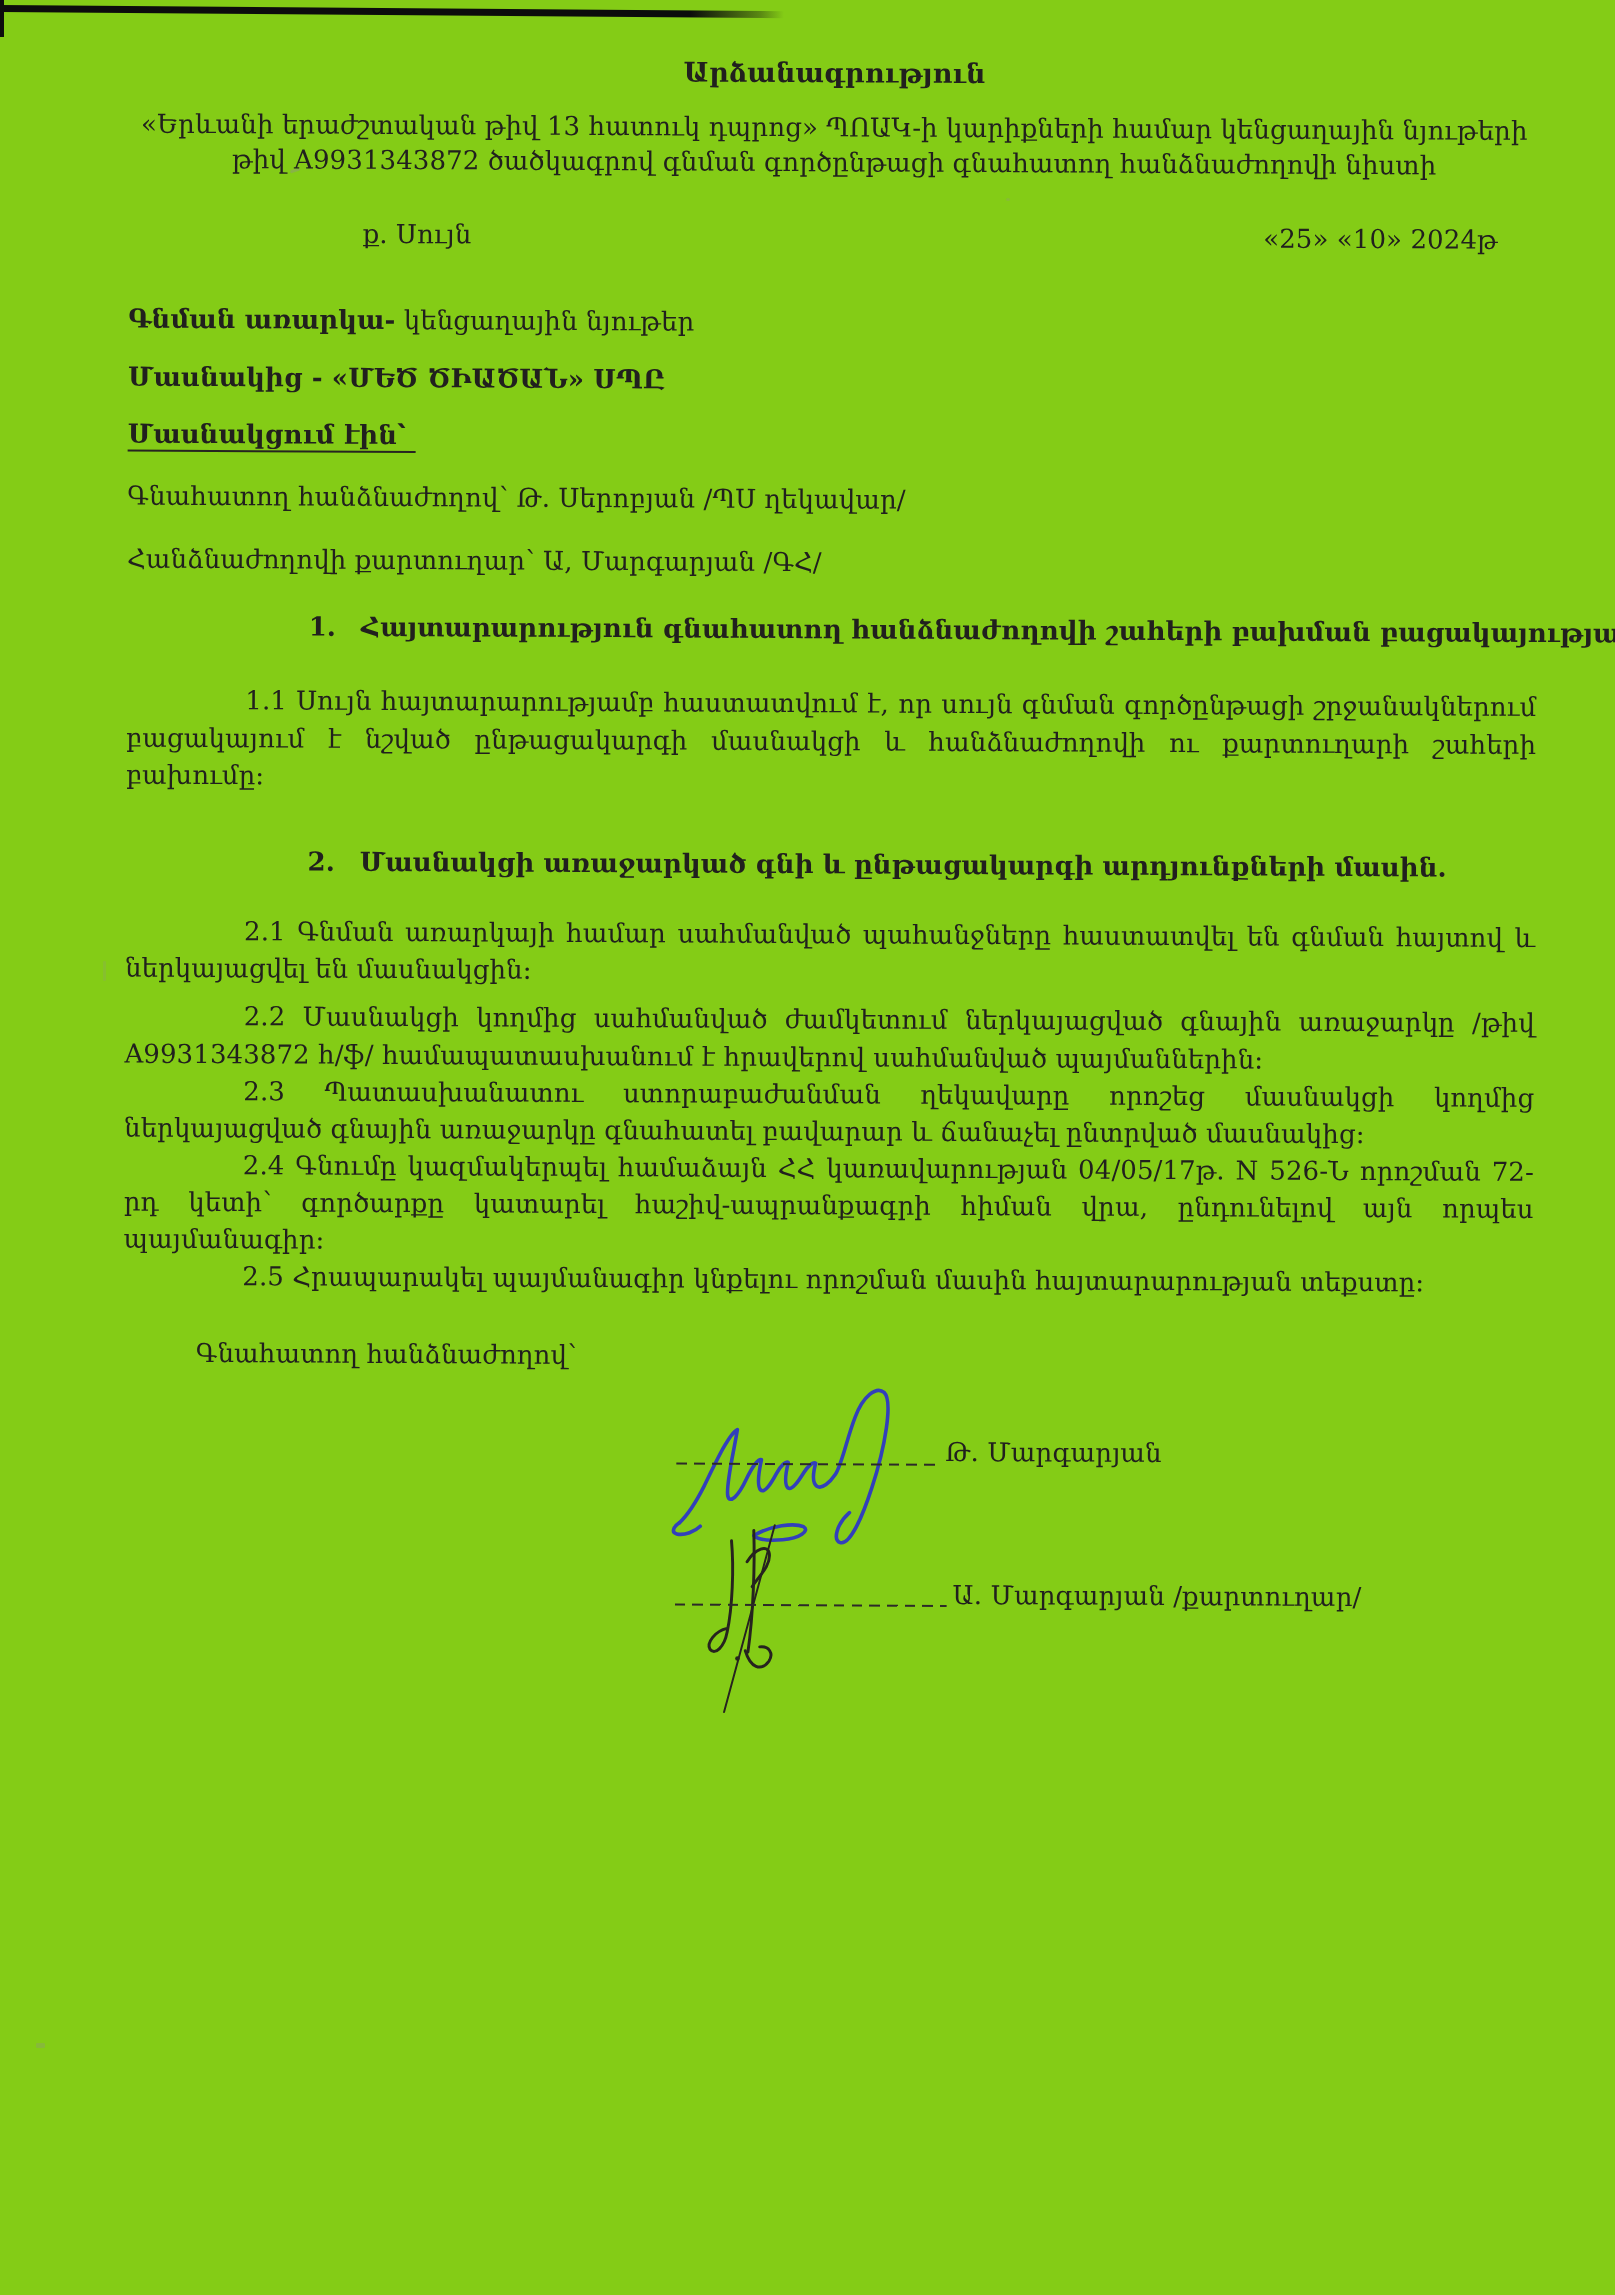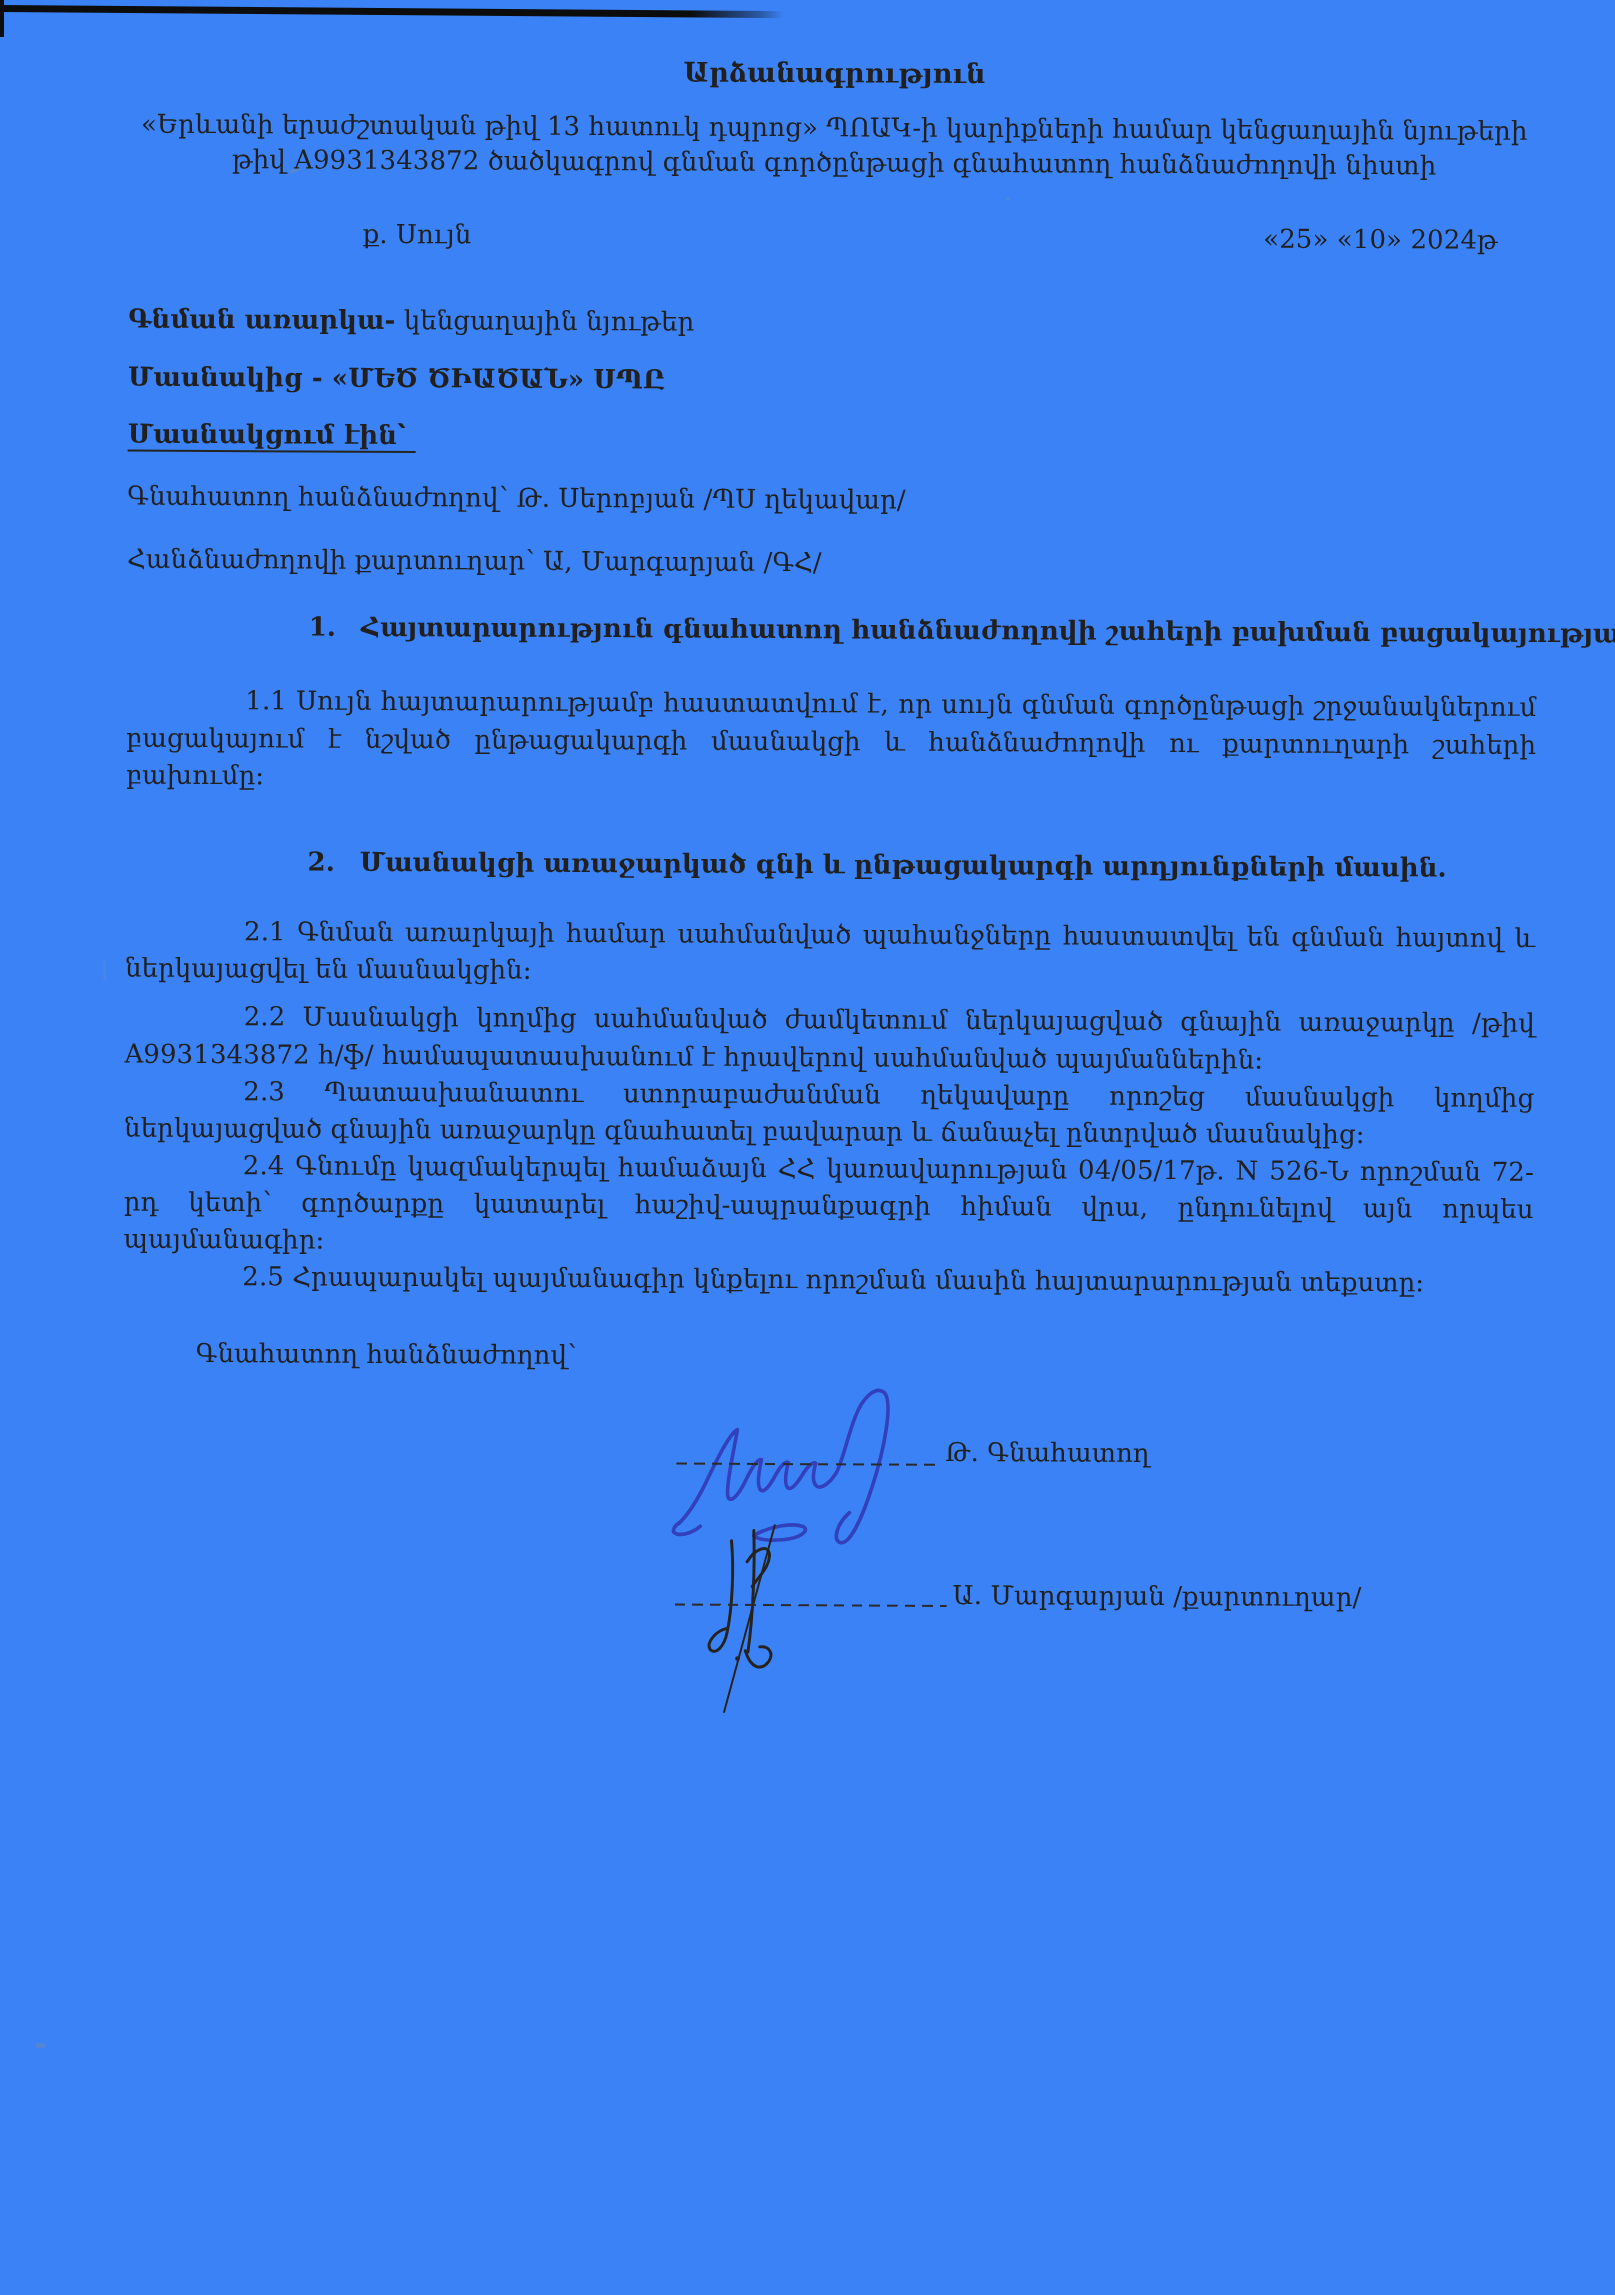--- a/index.html
+++ b/index.html
@@ -1,20 +1,20 @@
 <!DOCTYPE html>
 <html style="font-size:10.5px"><head>
 <meta charset="utf-8">
 <style>
   html,body{margin:0;padding:0;background:#ffffff;}
   .sheet{
     position:relative;
     width:1616px;
     height:2295px;
-    background:#3b82f6;
+    background:#84cc16;
     overflow:hidden;
     font-family:"DejaVu Serif","DejaVu Sans",serif;
     color:#21201e;
     font-size:26px;
     letter-spacing:0.1px;
   }
   
   .scan-bar-top{
     position:absolute;top:4.6px;left:0;width:784px;height:7.2px;
     background:linear-gradient(90deg,#0c0c0c 0 88%,rgba(12,12,12,.35) 97%,rgba(12,12,12,0));
@@ -122,21 +122,21 @@
 
     <div class="sig-area">
 
       <svg class="sig-svg sig1" viewBox="0 0 500 310" fill="none" stroke="#3240bb" stroke-width="5.5" stroke-linecap="round" stroke-linejoin="round">
         <path d="M28,225 C18,232 16,240 24,242 C36,245 52,238 60,230"></path>
         <path d="M28,225 C40,214 52,196 66,168 C86,126 104,88 116,82 C112,110 98,168 102,184 C105,196 118,184 130,158 C139,139 148,126 153,128 C149,147 146,168 152,174 C158,180 168,164 176,149 C183,136 191,129 194,132 C190,149 188,166 194,171 C200,175 210,160 218,147 C225,136 233,130 236,133 C232,148 231,163 238,168 C246,173 258,162 266,150 C276,135 283,96 296,62 C308,30 328,14 340,24 C354,37 342,108 322,170 C306,220 288,258 274,254 C263,250 268,226 288,208"></path>
         <path d="M142,244 C168,228 204,224 218,230 C228,236 212,248 186,250 C164,252 148,250 142,244"></path>
       </svg>
 
       <div class="dash-line dash1"></div>
-      <div class="sig-label lab1">Թ. Գնահատող</div>
+      <div class="sig-label lab1">Թ. Մարգարյան</div>
 
       <svg class="sig-svg sig2" viewBox="0 0 240 310" fill="none" stroke="#26231f" stroke-width="4.5" stroke-linecap="round" stroke-linejoin="round">
         <path d="M62,38 C66,80 64,140 56,178 C52,200 38,214 30,204 C24,194 38,176 56,172"></path>
         <path d="M96,22 C98,75 96,150 88,208"></path>
         <path d="M86,70 C98,50 118,42 120,58 C122,76 104,92 94,108"></path>
         <path d="M84,206 C92,232 108,238 120,222 C128,210 120,198 106,200"></path>
         <circle cx="72" cy="218" r="3.5" fill="#26231f" stroke="none"></circle>
         <path d="M128,14 L52,300" stroke-width="3"></path>
       </svg>
 

